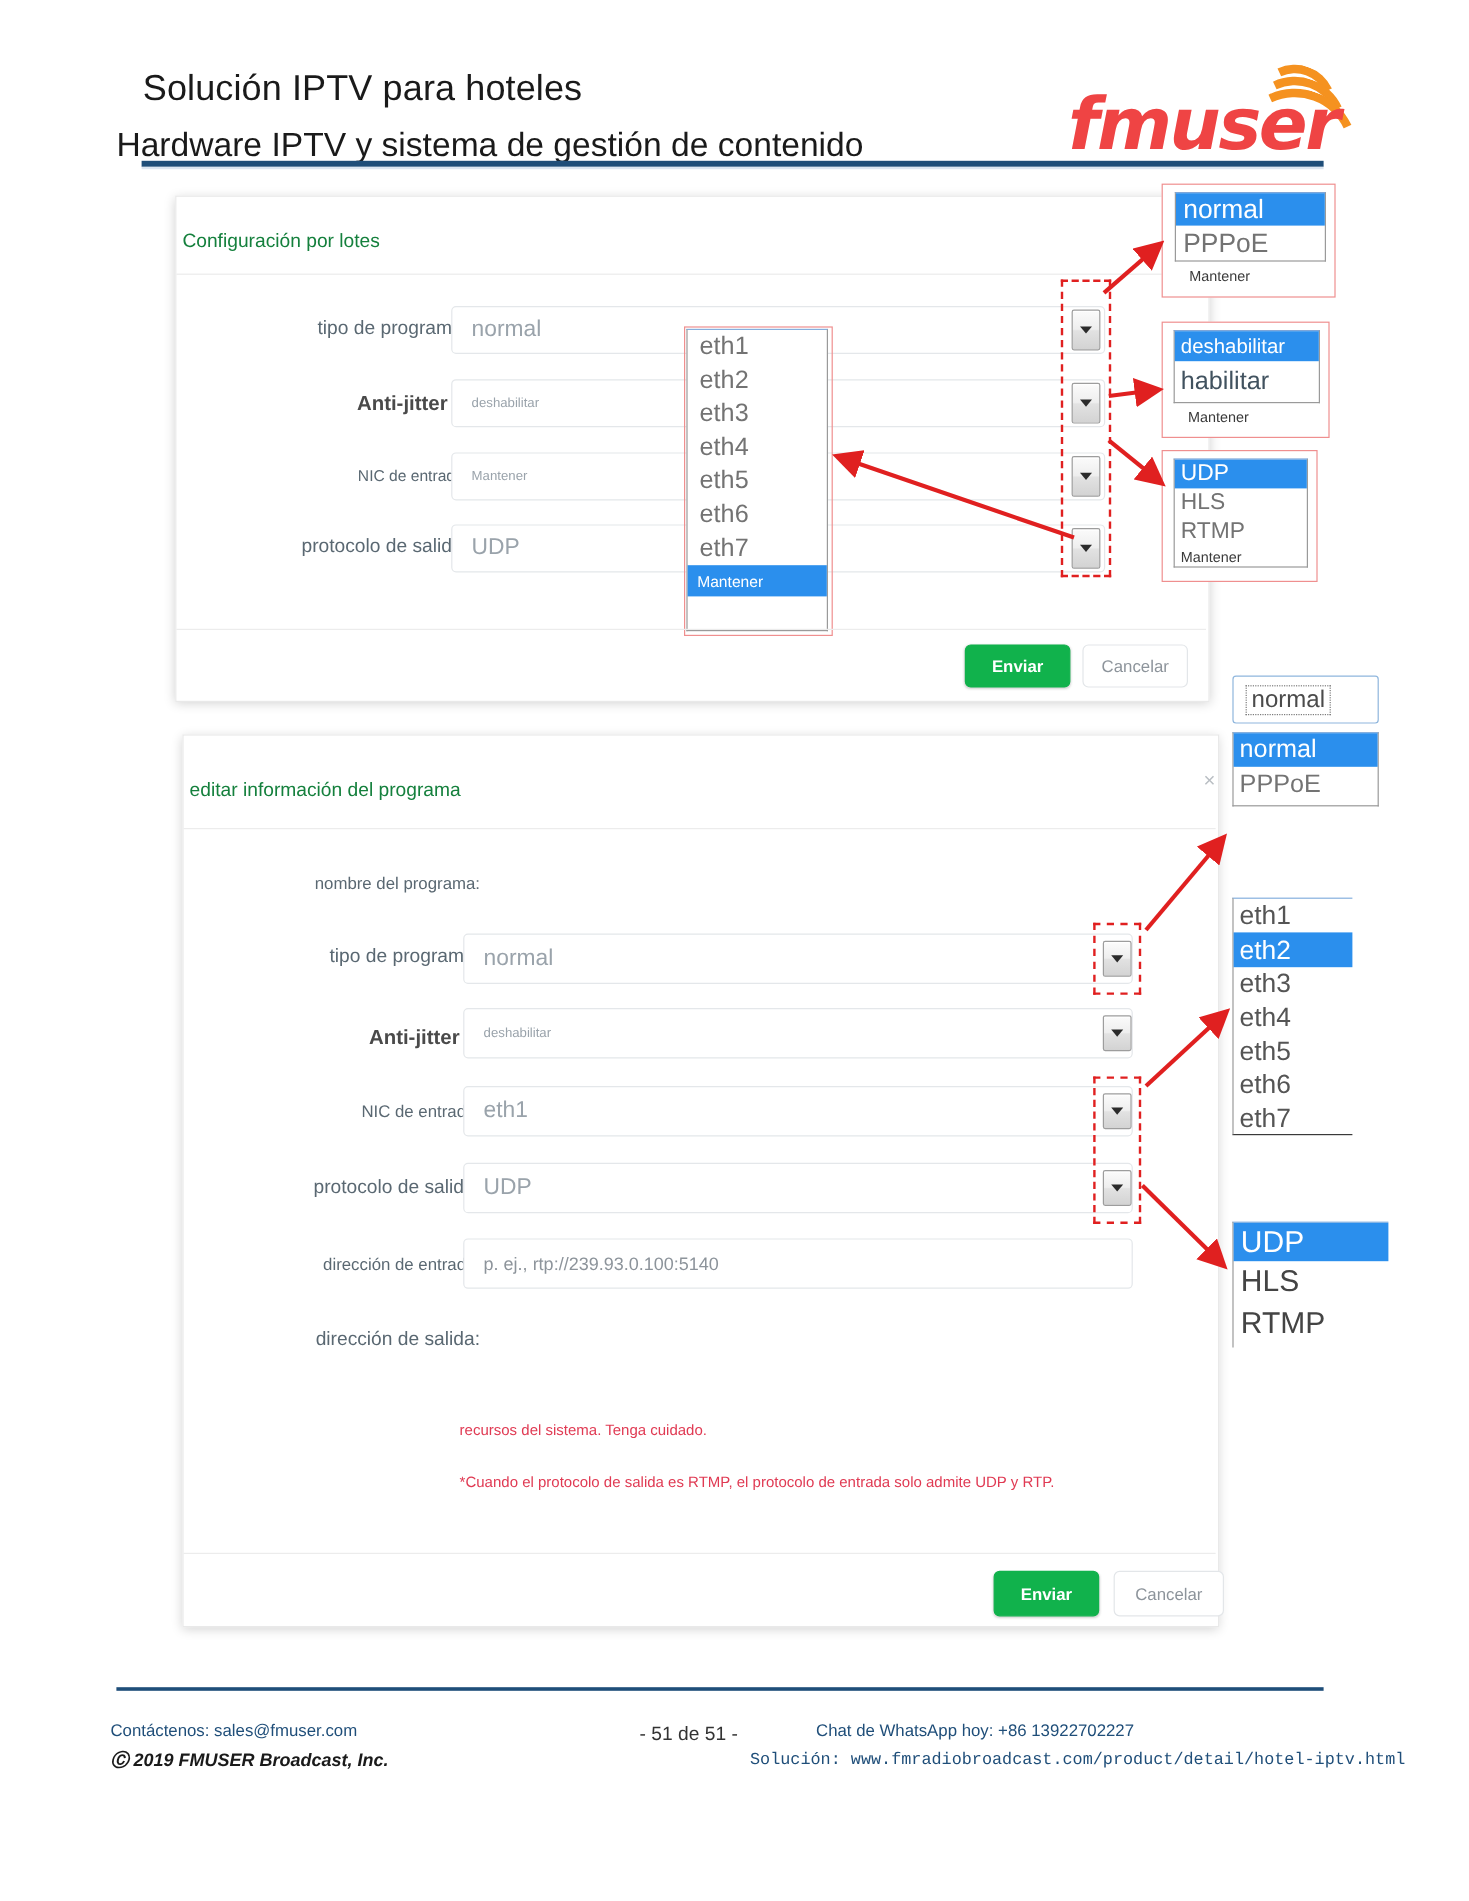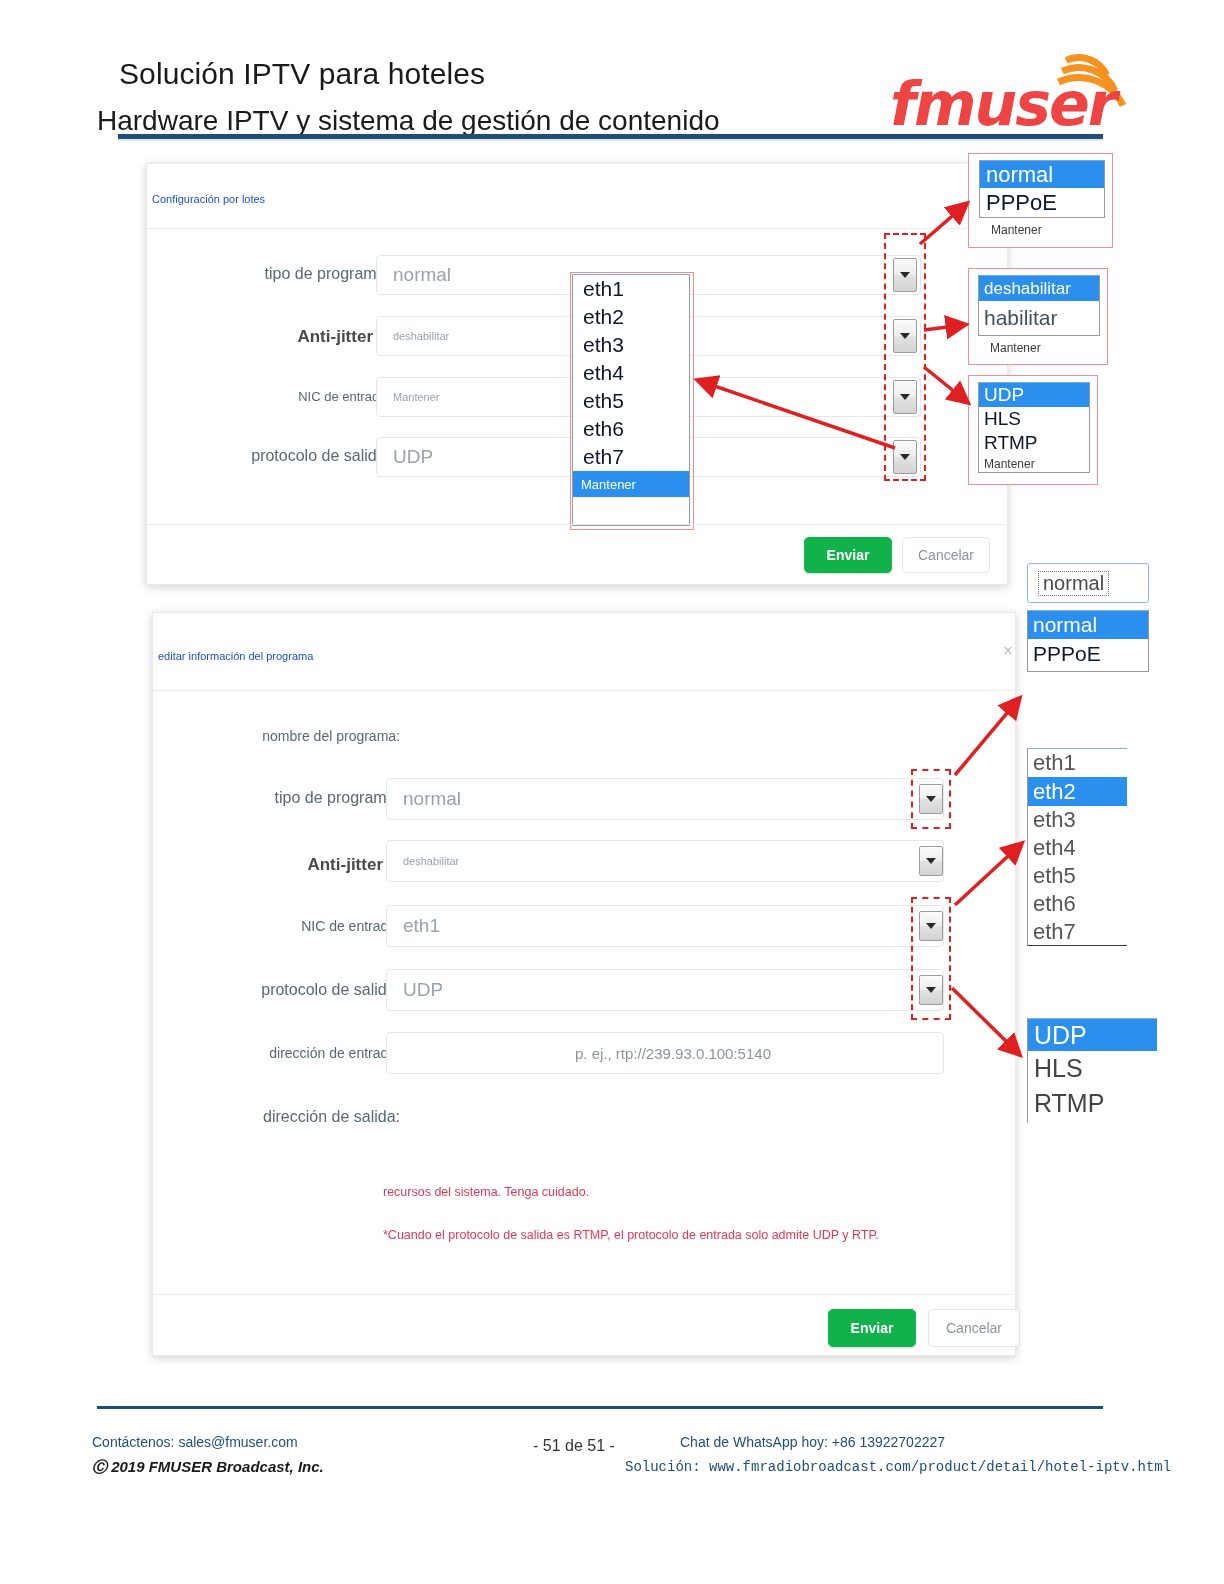--- a/index.html
+++ b/index.html
@@ -22,21 +22,21 @@
   .logo{position:absolute;left:890px;top:44px;width:215px;height:92px;}
   .logo-text{position:absolute;left:0;top:30px;font-family:"DejaVu Sans",sans-serif;font-size:60px;font-weight:bold;font-style:italic;color:#ef4444;letter-spacing:-2px;line-height:60px;}
   .arc{position:absolute;border-style:solid;border-color:#f59220;border-left-color:transparent;border-bottom-color:transparent;border-right-color:transparent;border-radius:50%;transform:rotate(20deg);}
   .arc1{left:155px;top:10px;width:54px;height:54px;border-width:7px;}
   .arc2{left:146px;top:20px;width:72px;height:72px;border-width:7px;}
   .arc3{left:137px;top:30px;width:90px;height:90px;border-width:7px;}
 
   
   .panel{position:absolute;background:#ffffff;border:1px solid #e9e9e9;
          box-shadow:0 2px 9px rgba(0,0,0,.18);}
-  .panel-title{position:absolute;font-size:11px;color:#1d4ed8;}
+  .panel-title{position:absolute;font-size:16px;color:#15803d;}
   .panel-divider{position:absolute;height:1px;background:#ececec;}
   .flabel{position:absolute;text-align:right;color:#5a6872;white-space:nowrap;}
   .finput{position:absolute;border:1px solid #e4e7ea;border-radius:4px;background:#fff;
           box-sizing:border-box;display:flex;align-items:center;}
   .fval{padding-left:16px;color:#9aa3ab;white-space:nowrap;}
   .fval.big{font-size:19px;color:#9aa3ab;}
   .fval.small{font-size:11px;color:#9aa3ab;}
   .fval.med{font-size:15px;color:#8d949b;}
 
   
@@ -52,21 +52,21 @@
   .btn-green{background:#11b24c;color:#ffffff;border:1px solid #11b24c;font-weight:bold;
              box-shadow:0 1px 2px rgba(0,0,0,.18);}
   .btn-ghost{background:#ffffff;color:#8d949b;border:1px solid #e3e6e9;}
 
   
   .dash{position:absolute;border:2px dashed #e02020;box-sizing:border-box;background:transparent;}
 
   
   .callout{position:absolute;box-sizing:border-box;background:#ffffff;border:1px solid #ef8f8f;}
   .clist{position:absolute;box-sizing:border-box;background:#ffffff;border:1px solid #9a9a9a;border-top:1px solid #7ea6d8;}
-  .copt{white-space:nowrap;color:#0f172a;padding-left:6px;display:flex;align-items:center;}
+  .copt{white-space:nowrap;color:#737373;padding-left:6px;display:flex;align-items:center;}
   .copt.sel{background:#2b8fed;color:#ffffff;}
   .copt.tiny{font-size:12px;color:#3a3a3a;}
 
   
   .arrow-svg{position:absolute;left:0;top:0;width:1224px;height:1584px;pointer-events:none;}
 
   
   .warn{position:absolute;color:#e03a53;font-size:12.5px;line-height:21px;}
 
   
@@ -211,21 +211,21 @@
   <div class="flabel" style="left:140px;top:981px;width:260px;font-size:16px;">protocolo de salida:</div>
   <div class="finput" style="left:386px;top:969px;width:558px;height:42px;">
     <span class="fval big">UDP</span>
   </div>
   <div class="selbtn" style="left:919px;top:975px;height:30px;">
       <span class="caret"></span>
     </div>
   <div class="dash" style="left:911px;top:897px;width:40px;height:123px;"></div>
 
   <div class="flabel" style="left:140px;top:1045px;width:260px;font-size:14px;">dirección de entrada:</div>
-  <div class="finput" style="left:386px;top:1032px;width:558px;height:42px;justify-content:center;">
+  <div class="finput" style="left:386px;top:1032px;width:558px;height:42px;">
     <span class="fval med">p. ej., rtp://239.93.0.100:5140</span>
   </div>
 
   <div class="flabel" style="left:140px;top:1108px;width:260px;font-size:16px;">dirección de salida:</div>
 
   <div class="warn" style="left:383px;top:1182px;">recursos del sistema. Tenga cuidado.</div>
   <div class="warn" style="left:383px;top:1225px;">*Cuando el protocolo de salida es RTMP, el protocolo de entrada solo admite UDP y RTP.</div>
 
   <div class="panel-divider" style="left:153px;top:1294px;width:860px;"></div>
   <div class="btn btn-green" style="left:828px;top:1309px;width:88px;height:38px;">Enviar</div>

